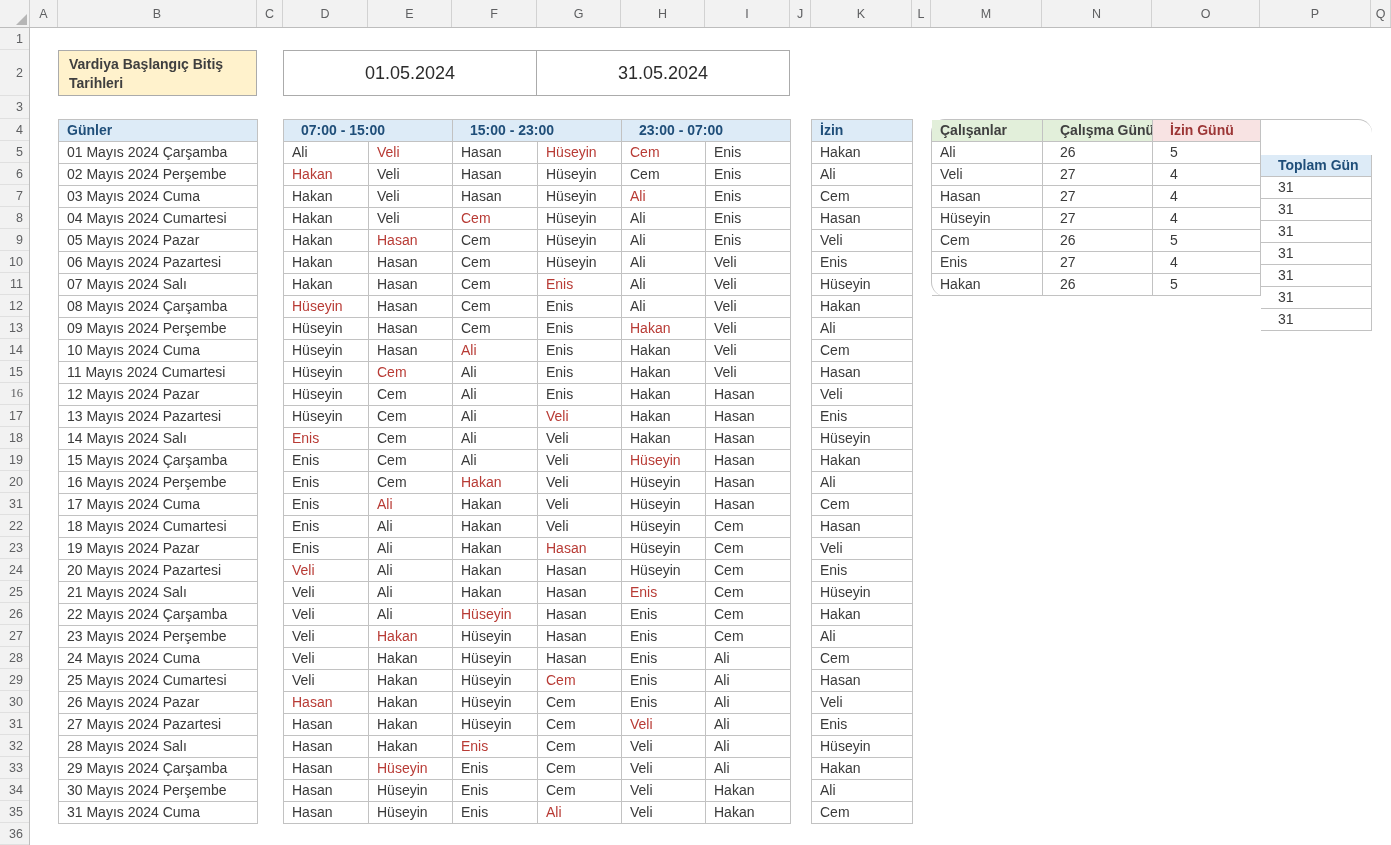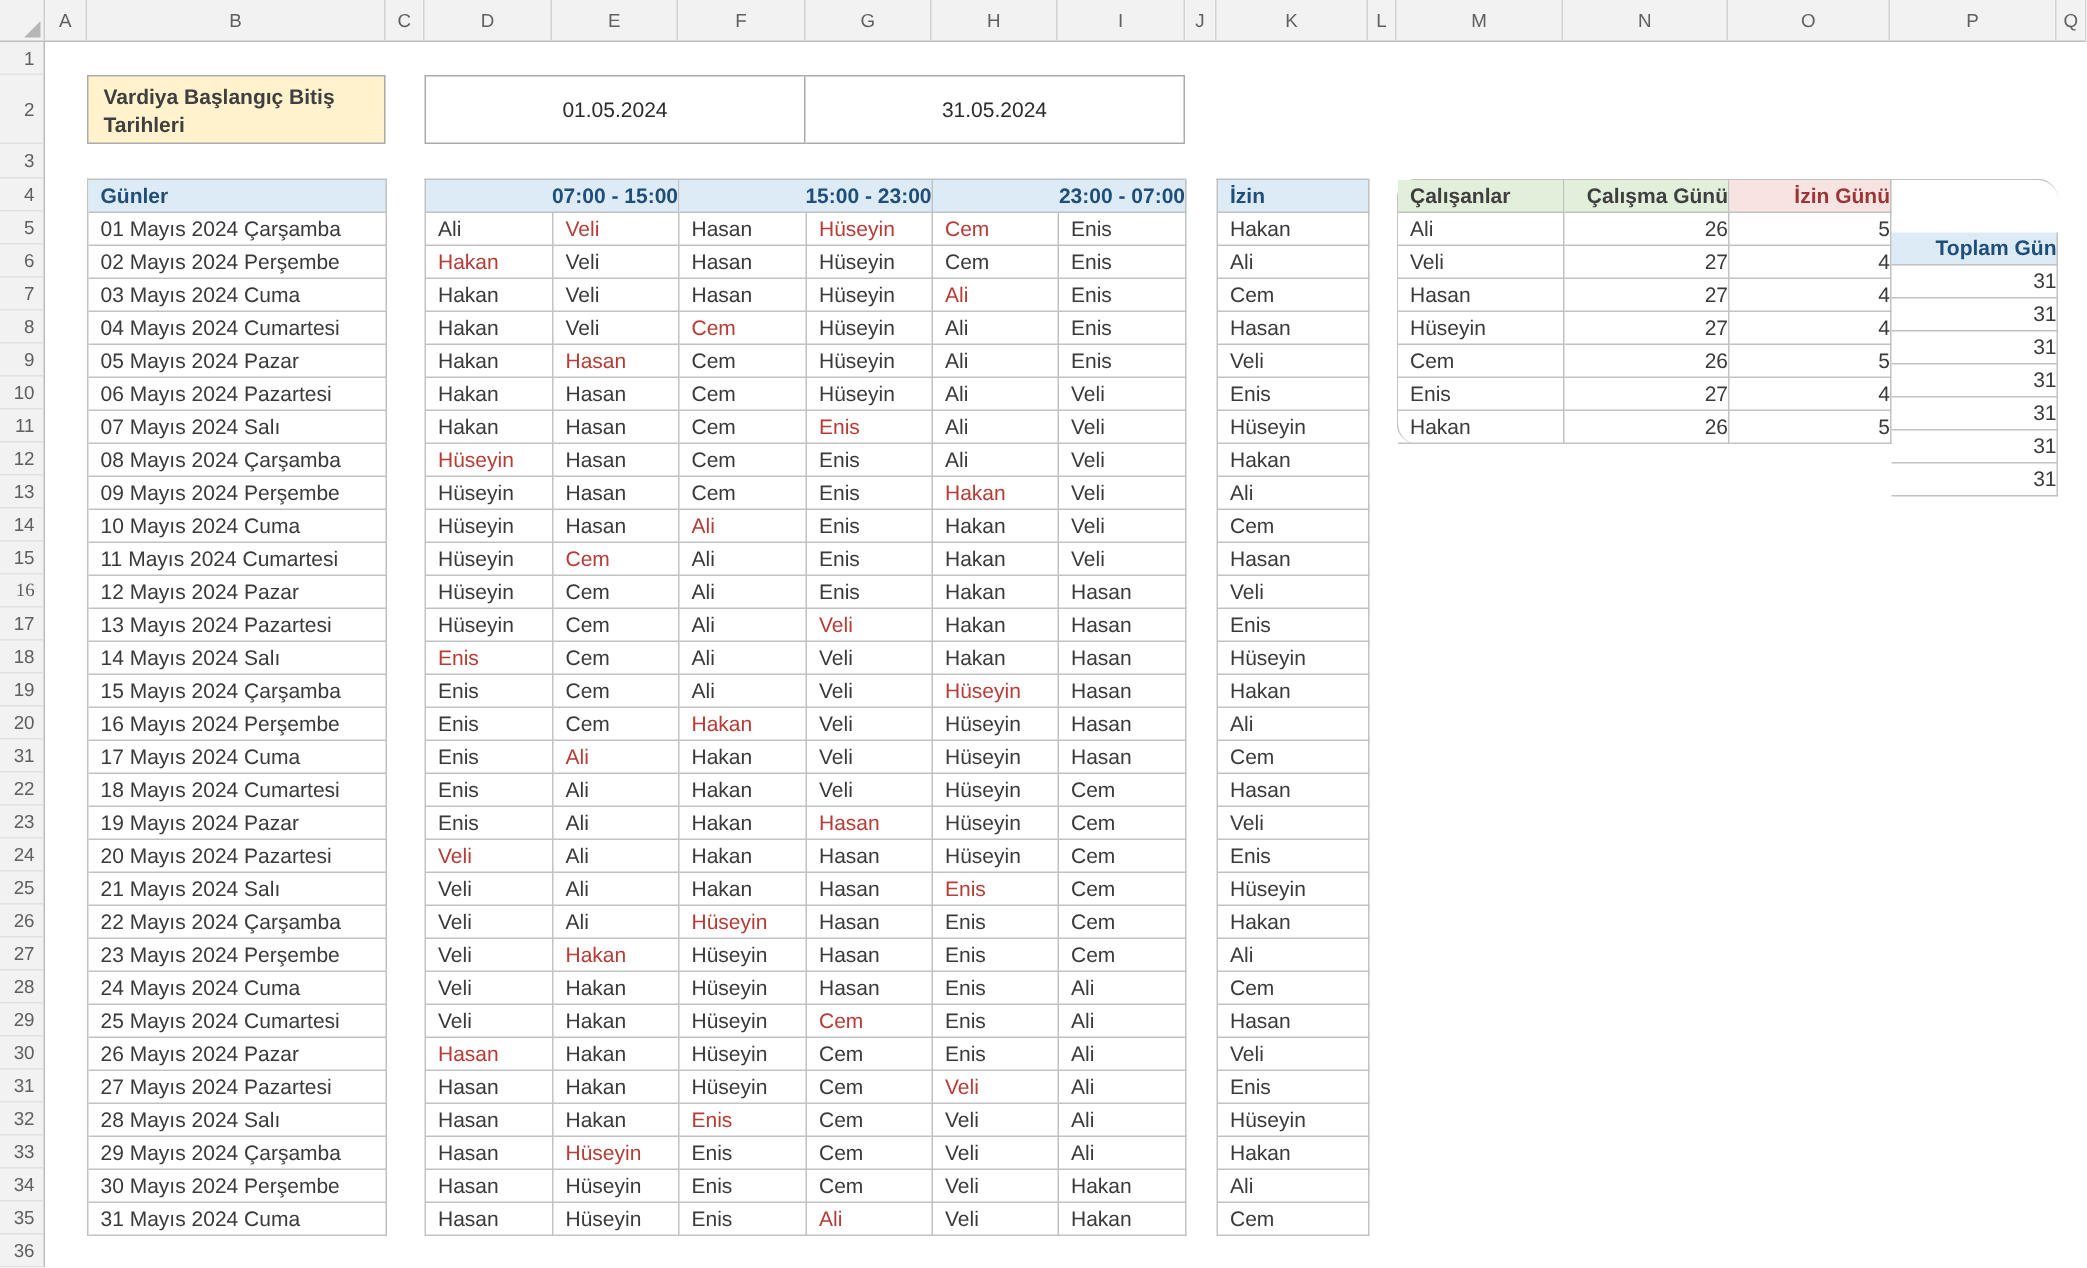--- a/index.html
+++ b/index.html
@@ -21,36 +21,36 @@
     align-items:center; justify-content:flex-end; padding-right:6px;
     border-bottom:1px solid #e0e0e0; }
 
   
   #title-box { position:absolute; left:58px; top:50px; width:199px; height:46px;
     background:#fff2cc; border:1px solid #ababab; color:#3f3f3f; font-weight:bold;
     font-size:14px; line-height:19px; padding:4px 0 0 10px; }
   #date-box { position:absolute; left:283px; top:50px; width:507px; height:46px;
     border:1px solid #ababab; display:flex; }
   .date-cell { flex:1; display:flex; align-items:center; justify-content:center;
-    font-size:14px; color:#2b2b2b; }
+    font-size:18px; color:#2b2b2b; }
   .date-cell:first-child { border-right:1px solid #ababab; }
 
   
   .tbl { position:absolute; border-top:1px solid #c2c2c2; border-left:1px solid #c2c2c2;
     background:#fff; font-size:14px; color:#3a3a3a; }
   .trow { display:flex; height:22px; }
   .tcell { height:22px; line-height:21px; border-right:1px solid #c2c2c2;
     border-bottom:1px solid #c2c2c2; padding-left:8px; white-space:nowrap; overflow:hidden; }
   .hdr { font-weight:bold; }
   .blue  { background:#ddebf7; color:#1f4e79; }
   .green { background:#e2efda; }
   .pink  { background:#f8e3e3; color:#9c3636; }
   .dark  { color:#3f3f3f; }
   .red   { color:#b83b35; }
-  .ctr   { text-align:right; padding-left:0; }
+  .ctr   { text-align:left; padding-left:17px; }
 
   #gunler-tbl  { left:58px;  top:119px; width:200px; }
   #gunler-tbl .tcell { width:236px; }
   #shift-tbl   { left:283px; top:119px; width:508px; }
   .sh0 { width:169px; } .sh1 { width:169px; } .sh2 { width:169px; }
   .c0{width:85px;} .c1{width:84px;} .c2{width:85px;} .c3{width:84px;} .c4{width:84px;} .c5{width:85px;}
   #izin-tbl    { left:811px; top:119px; width:102px; }
   #izin-tbl .tcell { width:101px; }
   #summary-tbl { left:931px; top:119px; width:441px;border-radius:14px; }
   .s0{width:111px;} .s1{width:110px;} .s2{width:108px;} .s3{width:111px;margin-top:35px;}

